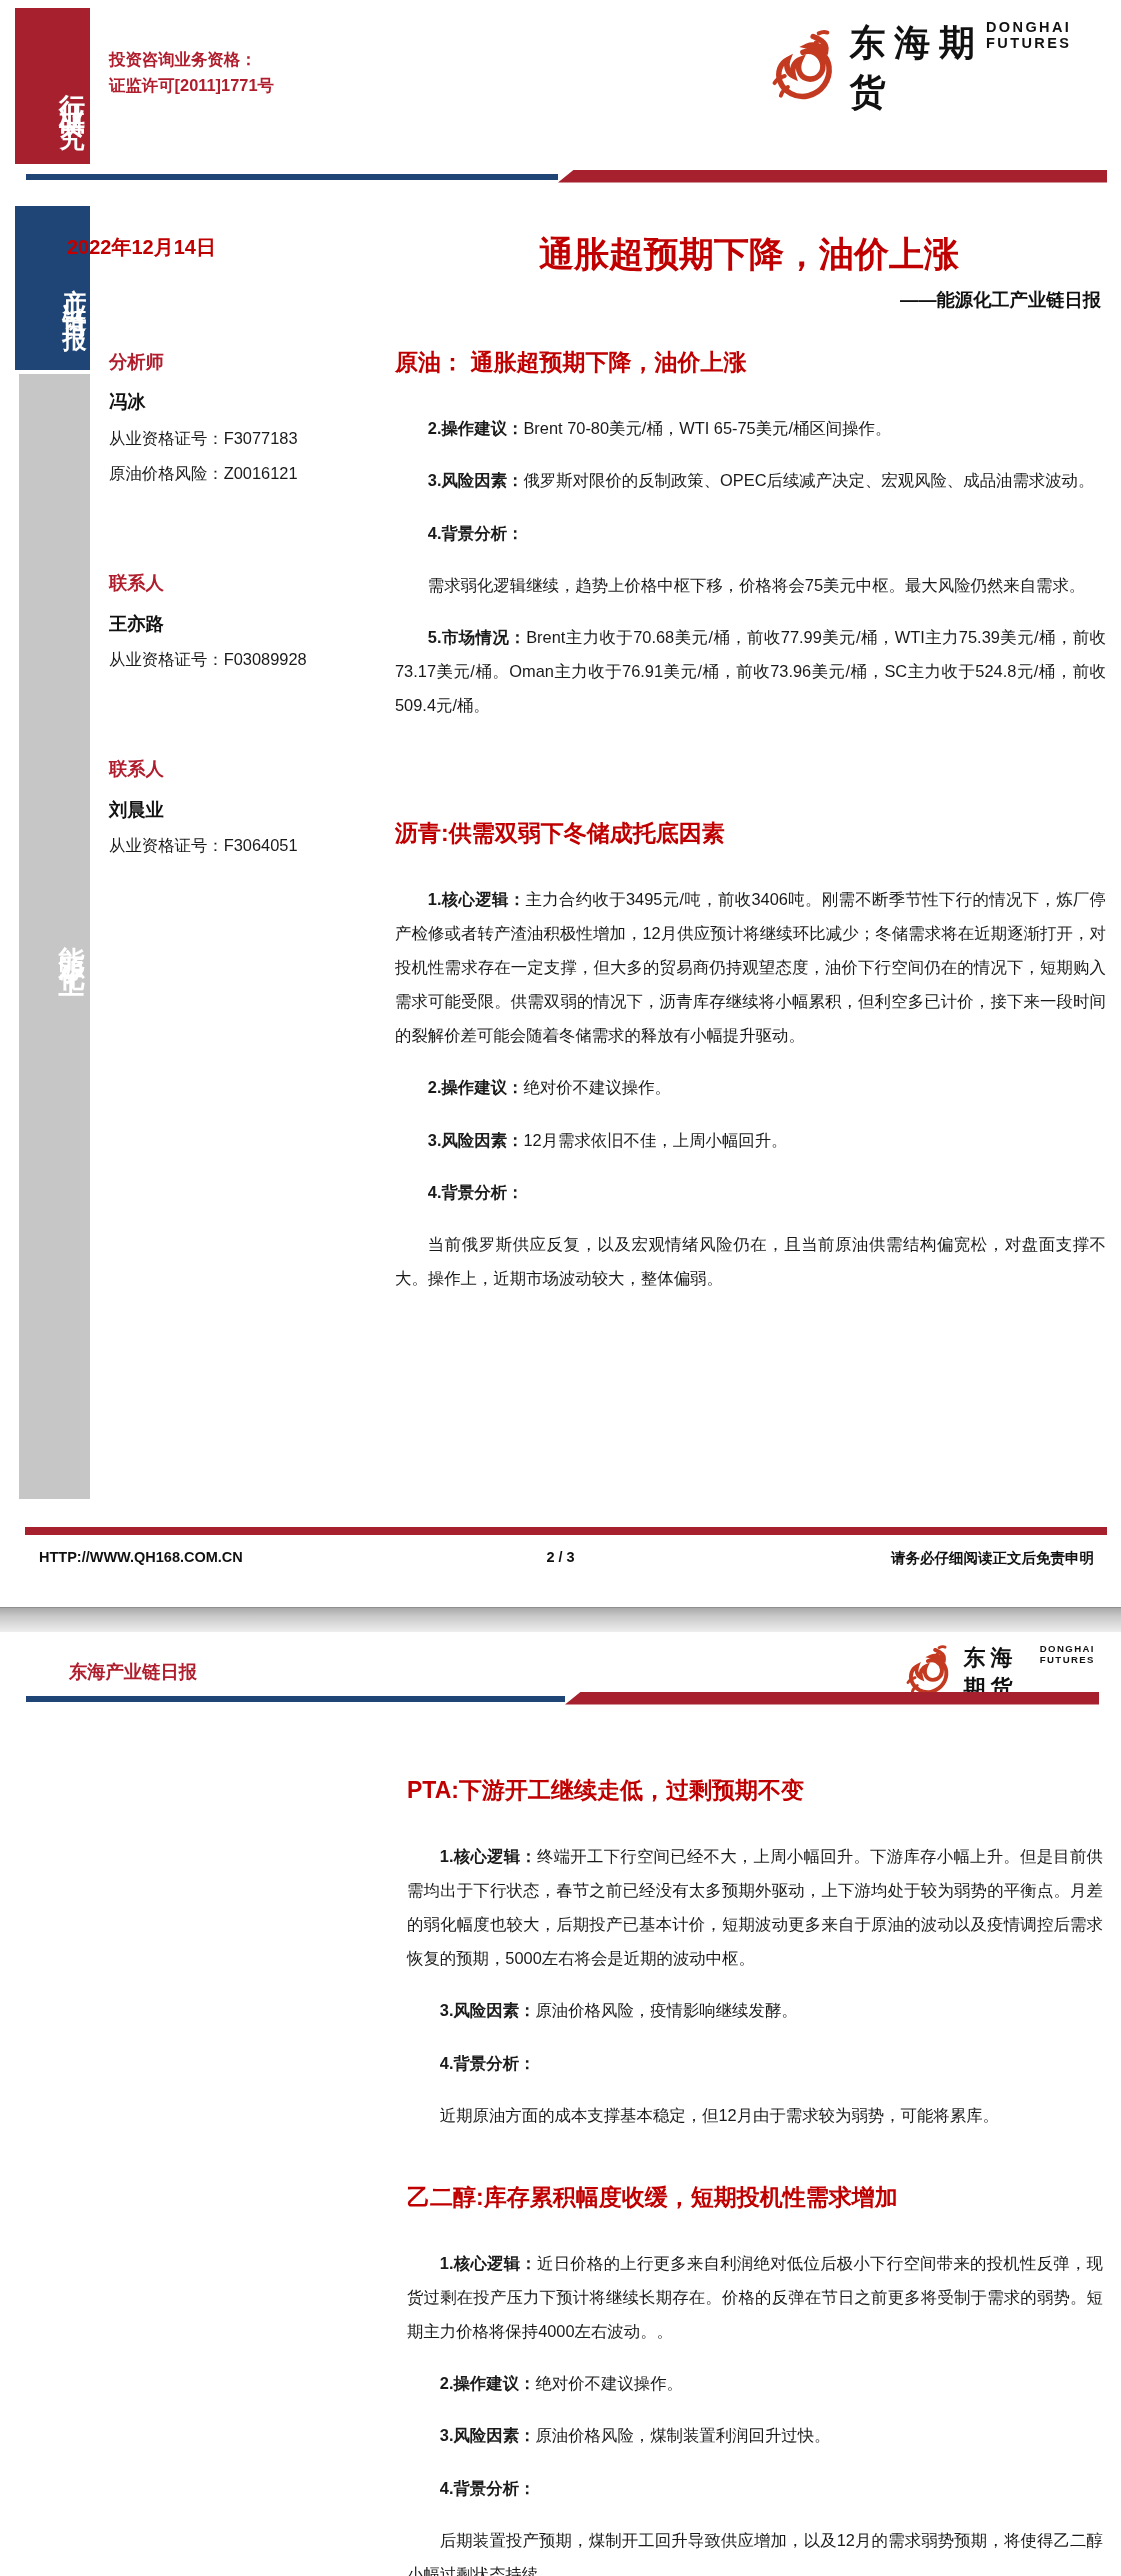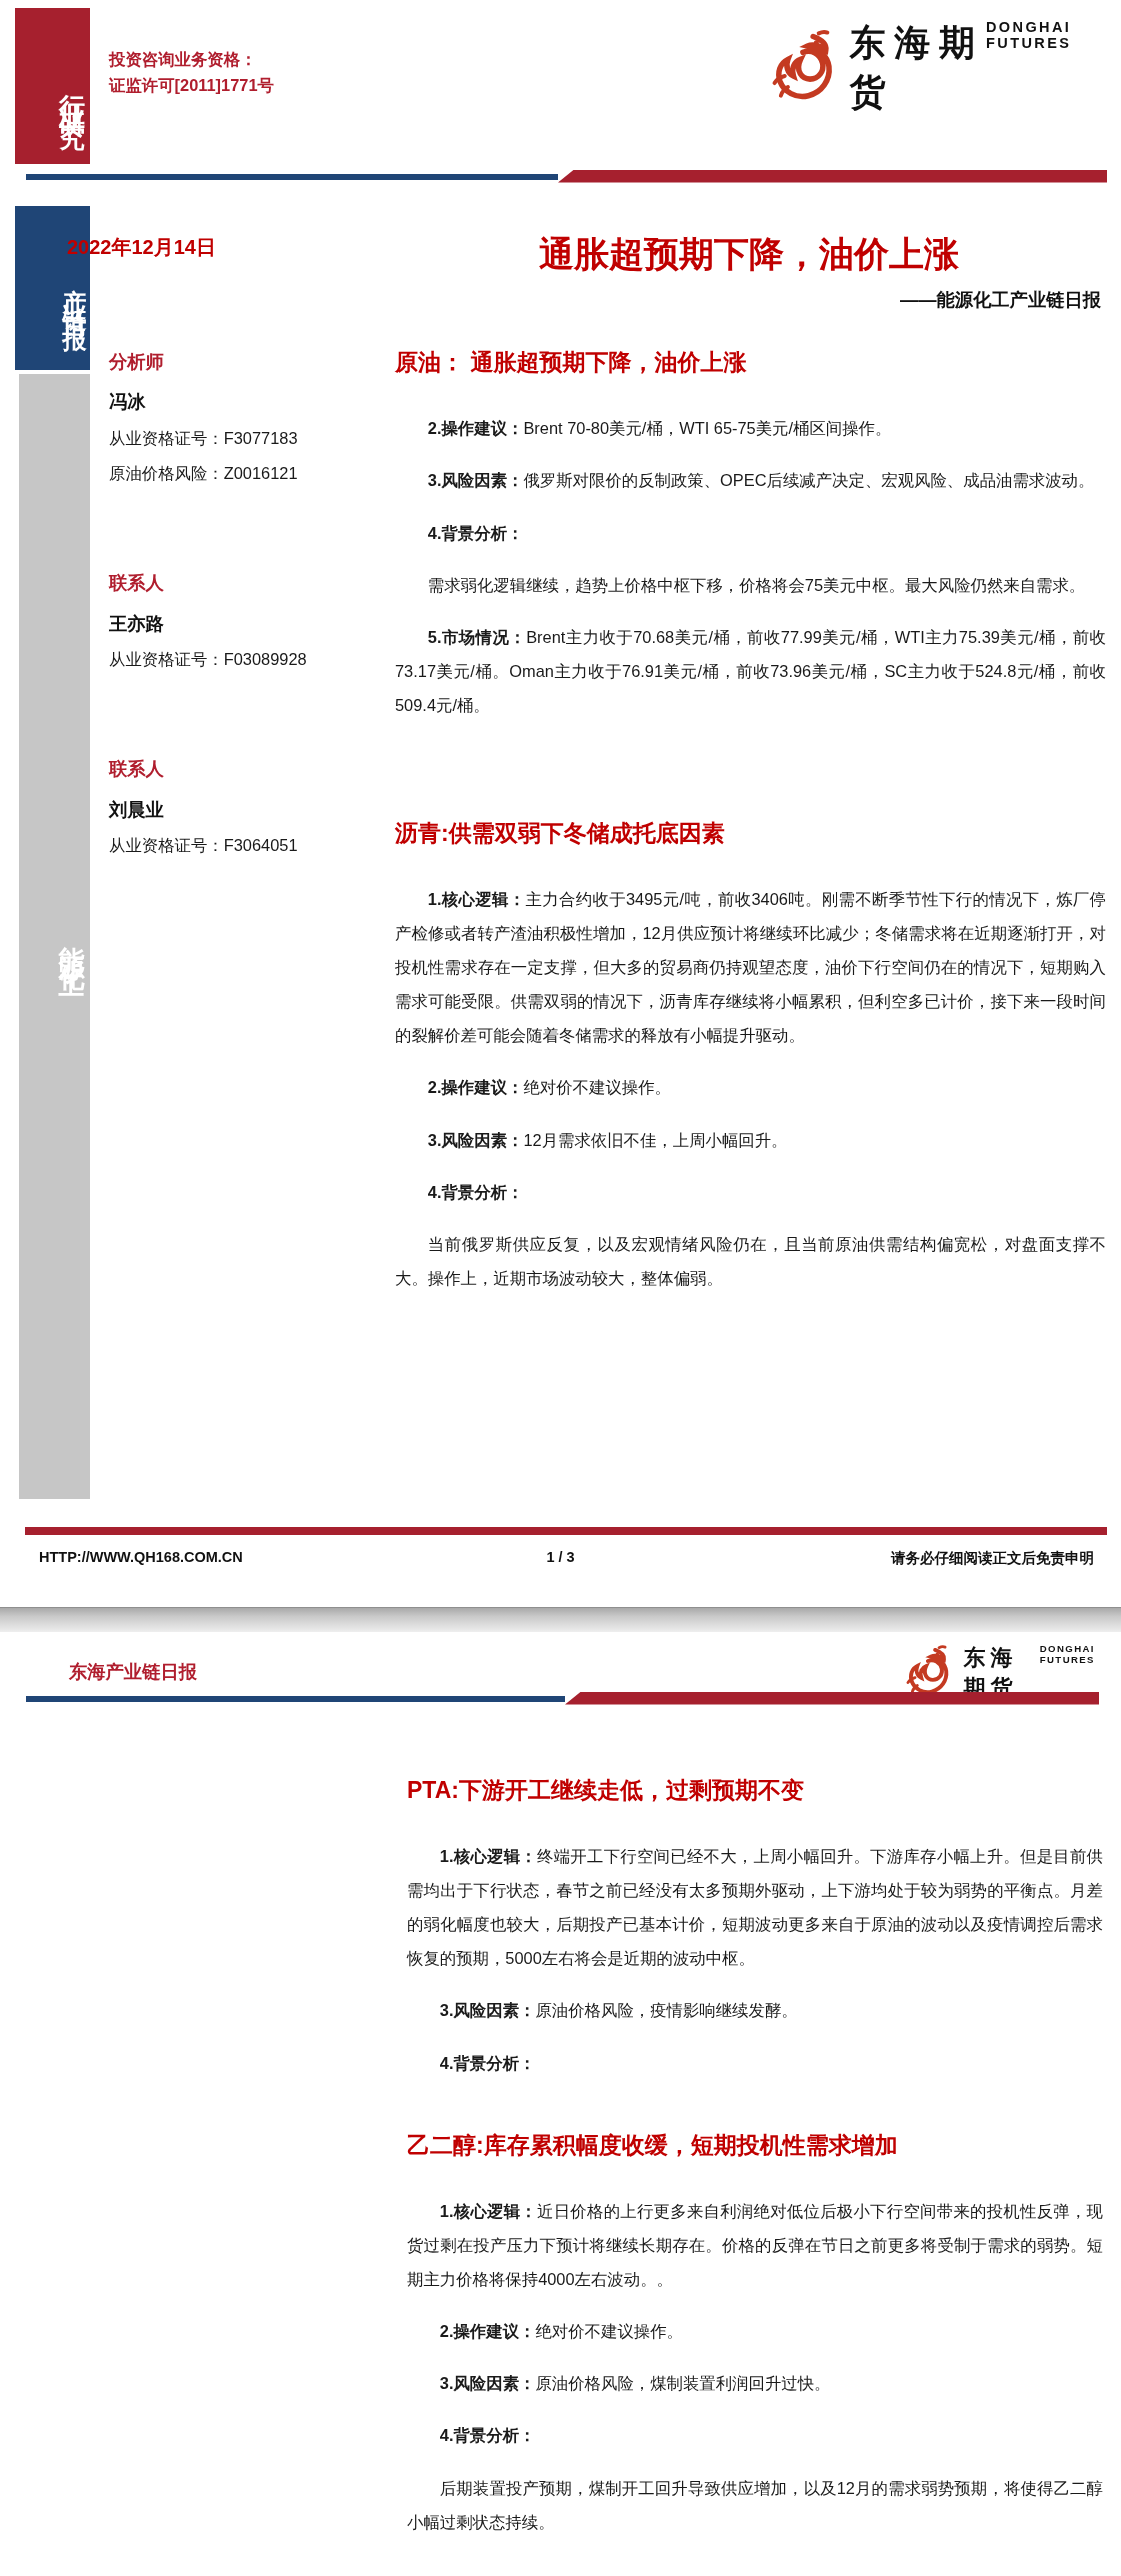--- a/index.html
+++ b/index.html
@@ -147,21 +147,21 @@
     <p class="para"><span class="plabel">1.核心逻辑：</span><span>主力合约收于3495元/吨，前收3406吨。刚需不断季节性下行的情况下，炼厂停产检修或者转产渣油积极性增加，12月供应预计将继续环比减少；冬储需求将在近期逐渐打开，对投机性需求存在一定支撑，但大多的贸易商仍持观望态度，油价下行空间仍在的情况下，短期购入需求可能受限。供需双弱的情况下，沥青库存继续将小幅累积，但利空多已计价，接下来一段时间的裂解价差可能会随着冬储需求的释放有小幅提升驱动。</span></p>
     <p class="para"><span class="plabel">2.操作建议：</span><span>绝对价不建议操作。</span></p>
     <p class="para"><span class="plabel">3.风险因素：</span><span>12月需求依旧不佳，上周小幅回升。</span></p>
     <p class="para"><span class="plabel">4.背景分析：</span></p>
     <p class="para"><span>当前俄罗斯供应反复，以及宏观情绪风险仍在，且当前原油供需结构偏宽松，对盘面支撑不大。操作上，近期市场波动较大，整体偏弱。</span></p>
   </div>
 
   <div class="footer-bar"></div>
   <div class="footer-row">
     <span class="footer-url">HTTP://WWW.QH168.COM.CN</span>
-    <span class="footer-page">1 / 3</span>
+    <span class="footer-page">2 / 3</span>
     <span class="footer-disc">请务必仔细阅读正文后免责申明</span>
   </div>
 
   <div class="page-sep"></div>
 
   <div class="p2-title">东海产业链日报</div>
 
   <div class="logo logo-2">
     <span>
       <svg width="50" height="56" viewBox="0 0 90 100">
@@ -181,20 +181,21 @@
   <div class="divider div-2">
     <div class="div-blue"></div>
     <div class="div-red"></div>
   </div>
 
   <div class="main-col col-2">
     <div class="sec-heading">PTA:下游开工继续走低，过剩预期不变</div>
     <p class="para"><span class="plabel">1.核心逻辑：</span><span>终端开工下行空间已经不大，上周小幅回升。下游库存小幅上升。但是目前供需均出于下行状态，春节之前已经没有太多预期外驱动，上下游均处于较为弱势的平衡点。月差的弱化幅度也较大，后期投产已基本计价，短期波动更多来自于原油的波动以及疫情调控后需求恢复的预期，5000左右将会是近期的波动中枢。</span></p>
     <p class="para"><span class="plabel">3.风险因素：</span><span>原油价格风险，疫情影响继续发酵。</span></p>
     <p class="para"><span class="plabel">4.背景分析：</span></p>
+    <p class="para"><span>近期原油方面的成本支撑基本稳定，但12月由于需求较为弱势，可能将累库。</span></p>
 
     <div class="sec-heading gap-top-sm">乙二醇:库存累积幅度收缓，短期投机性需求增加</div>
     <p class="para"><span class="plabel">1.核心逻辑：</span><span>近日价格的上行更多来自利润绝对低位后极小下行空间带来的投机性反弹，现货过剩在投产压力下预计将继续长期存在。价格的反弹在节日之前更多将受制于需求的弱势。短期主力价格将保持4000左右波动。。</span></p>
     <p class="para"><span class="plabel">2.操作建议：</span><span>绝对价不建议操作。</span></p>
     <p class="para"><span class="plabel">3.风险因素：</span><span>原油价格风险，煤制装置利润回升过快。</span></p>
     <p class="para"><span class="plabel">4.背景分析：</span></p>
     <p class="para"><span>后期装置投产预期，煤制开工回升导致供应增加，以及12月的需求弱势预期，将使得乙二醇小幅过剩状态持续。</span></p>
   </div>
 
 </div>

